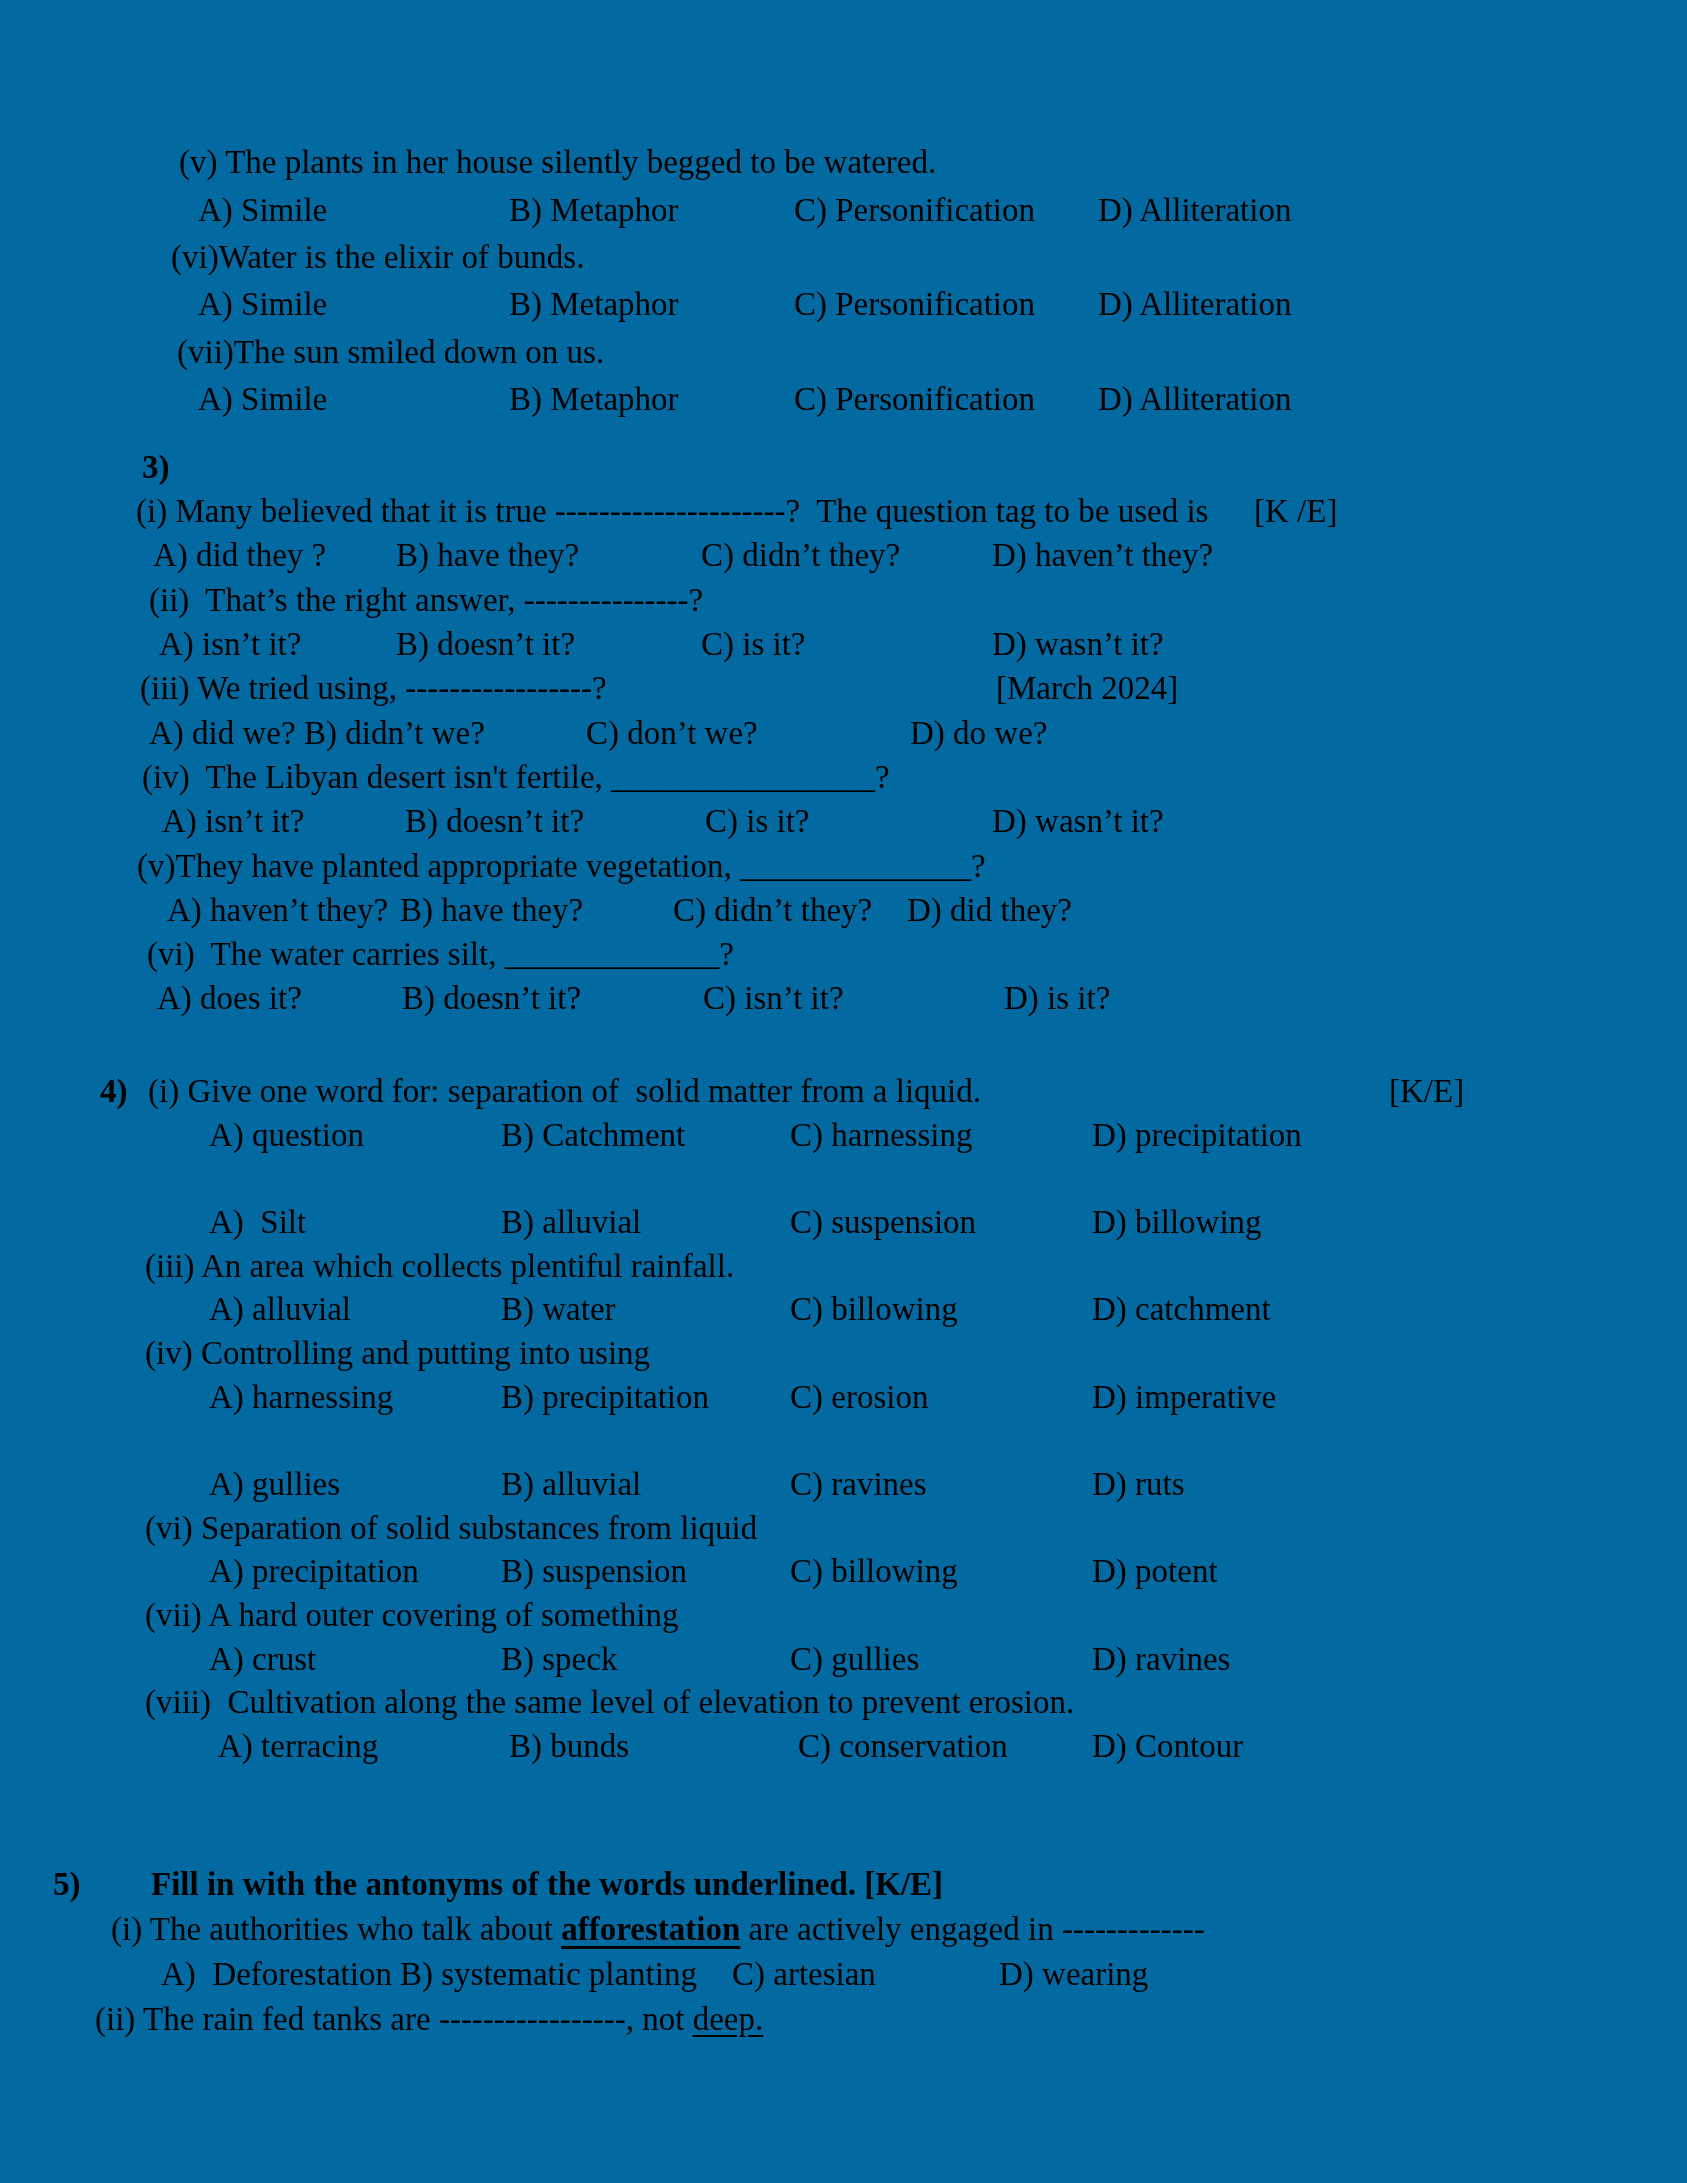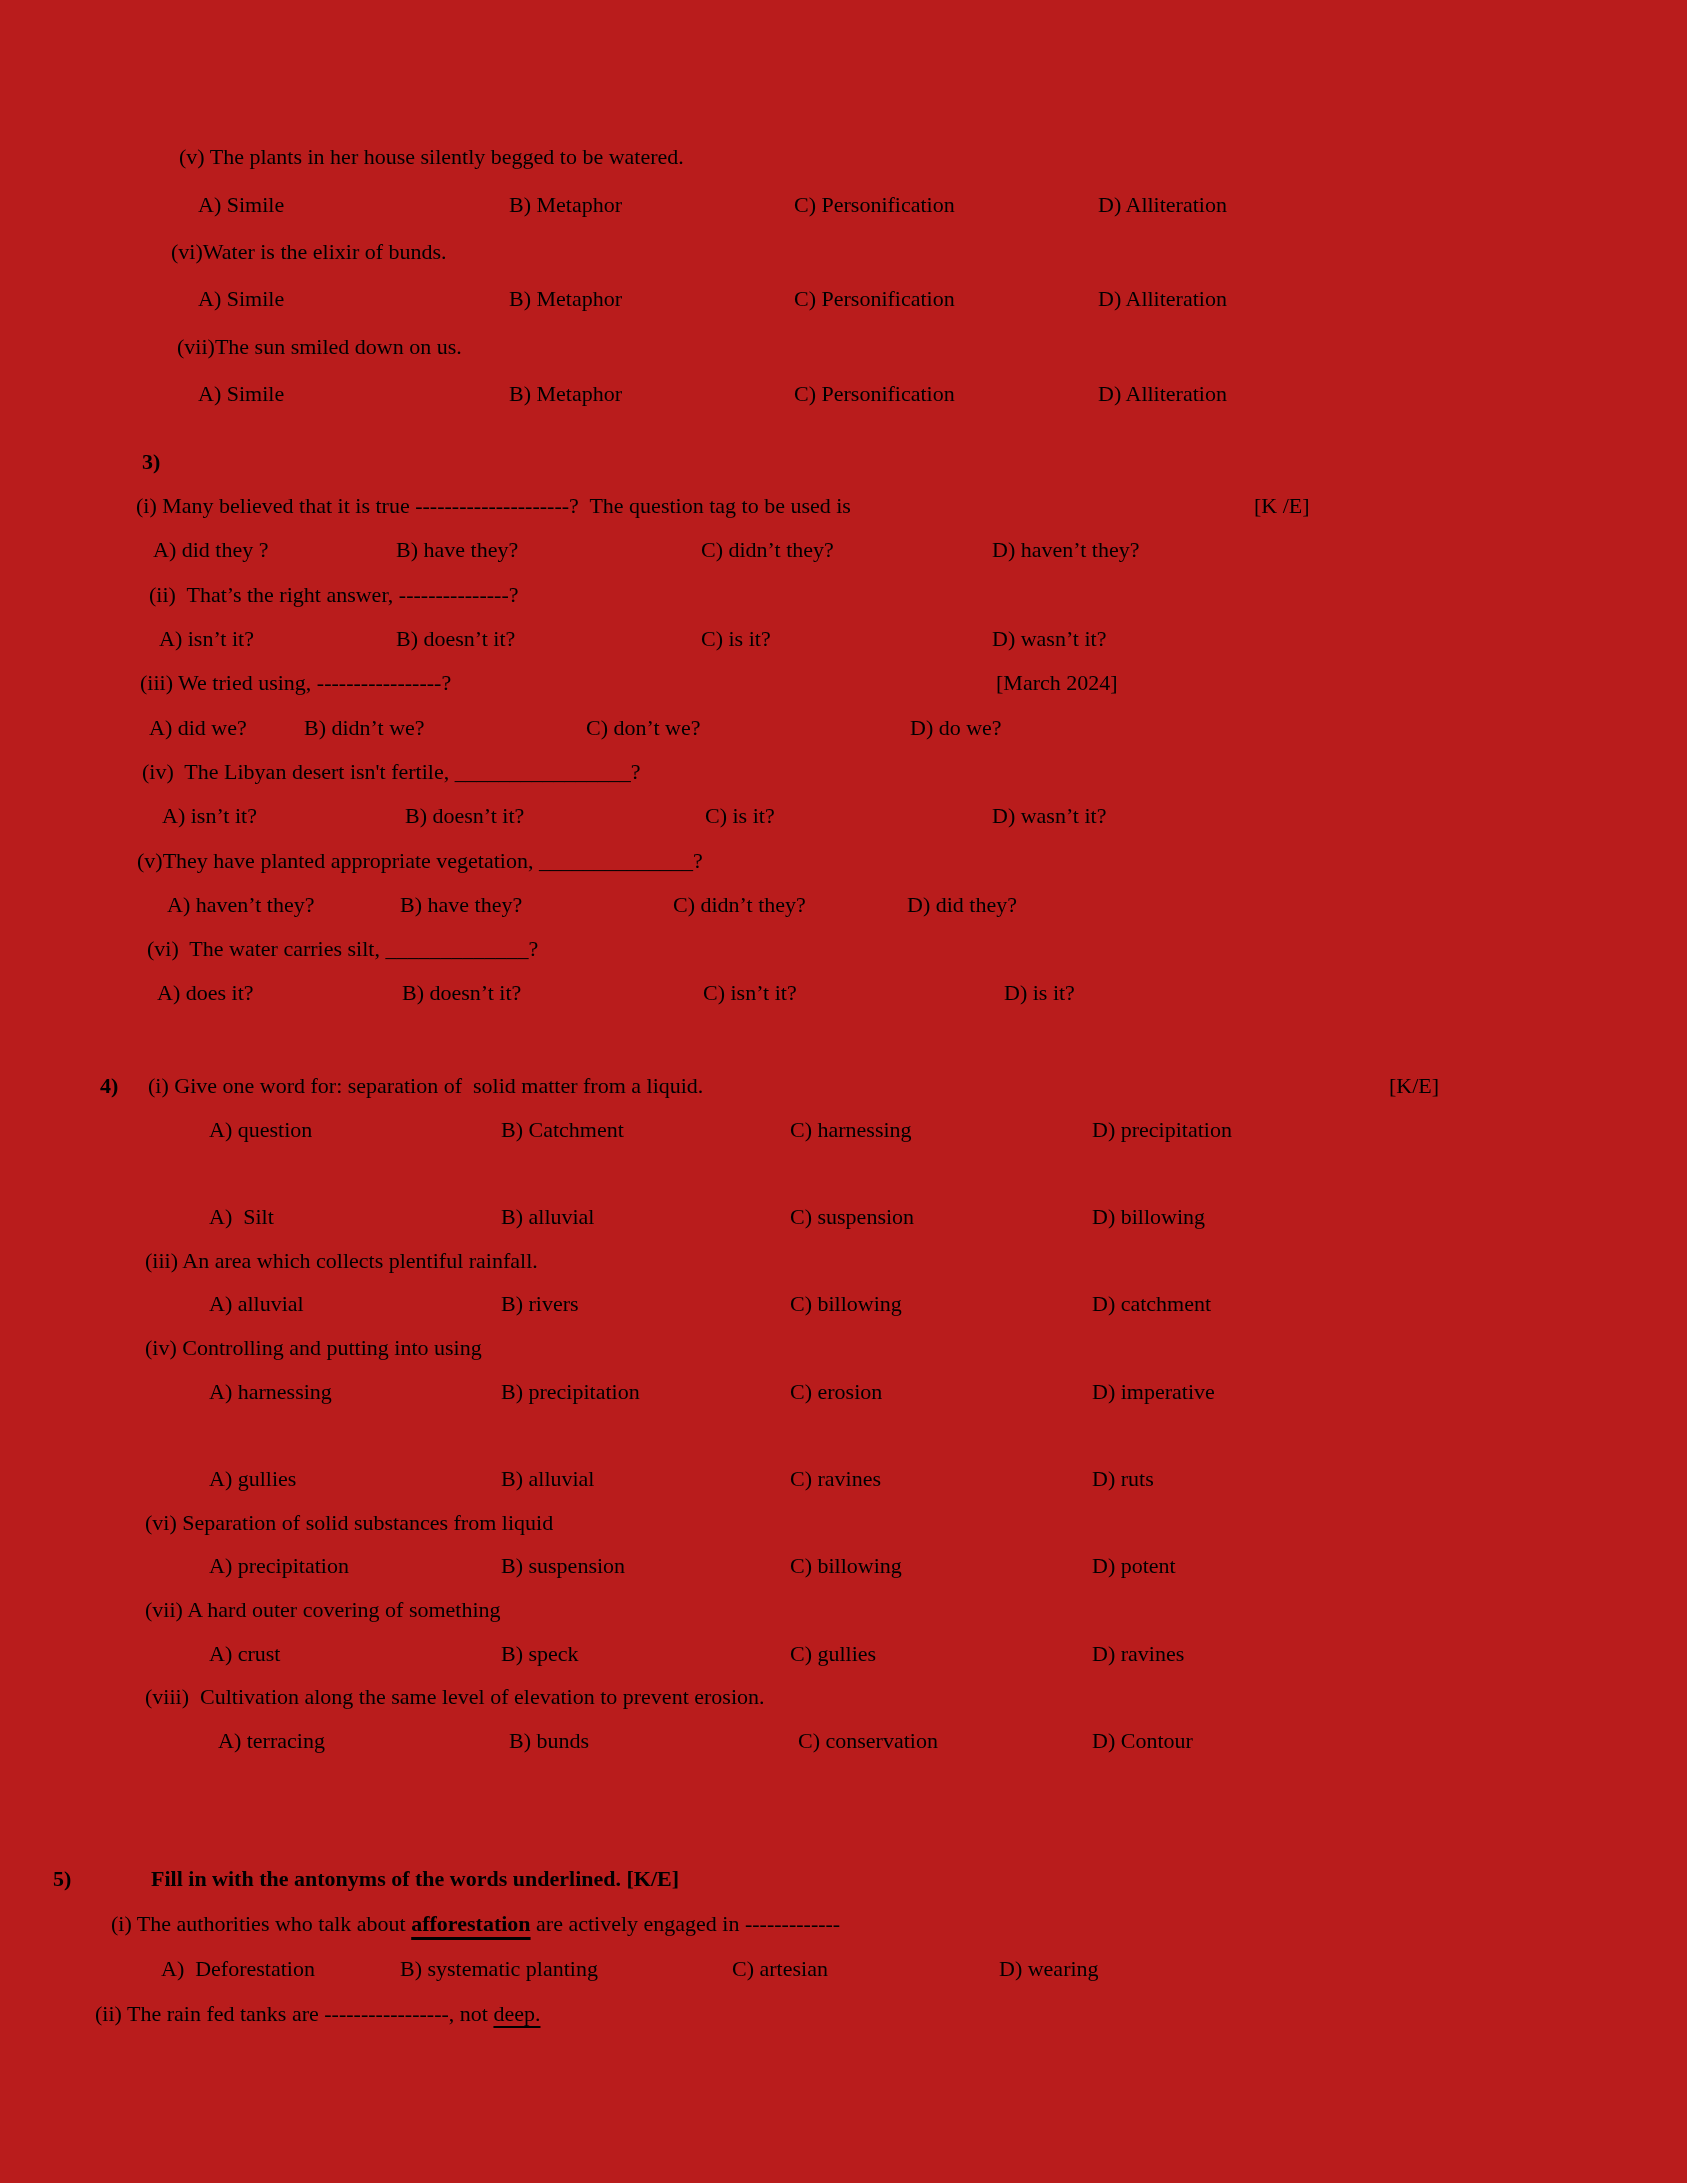--- a/index.html
+++ b/index.html
@@ -1,21 +1,21 @@
 <!DOCTYPE html>
 <html style="font-size:10.6px"><head>
 <meta charset="utf-8">
 <style>
   html,body{margin:0;padding:0;background:#e8e8e8;}
   .page{
     position:relative;
     width:1687px;height:2183px;
-    background:#b91c1c;
+    background:#0369a1;
     font-family:"Liberation Serif","DejaVu Serif",serif;
-    font-size:22px;
+    font-size:33px;
     color:#000;
     overflow:hidden;
   }
   .row{position:absolute;left:0;width:1687px;height:41px;}
   .t{position:absolute;top:0;white-space:pre;}
   .b{font-weight:bold;}
   .u{text-decoration:underline;text-decoration-thickness:2px;text-underline-offset:4.6px;}
   .ub{font-weight:bold;text-decoration:underline;text-decoration-thickness:3.3px;text-underline-offset:6px;}
 </style>
 </head>
@@ -126,21 +126,21 @@
     <span class="t" style="left:209px">A)  Silt</span>
     <span class="t" style="left:501px">B) alluvial</span>
     <span class="t" style="left:790px">C) suspension</span>
     <span class="t" style="left:1092px">D) billowing</span>
   </div>
   <div class="row" style="top:1248px">
     <span class="t" style="left:145px">(iii) An area which collects plentiful rainfall.</span>
   </div>
   <div class="row" style="top:1291px">
     <span class="t" style="left:209px">A) alluvial</span>
-    <span class="t" style="left:501px">B) rivers</span>
+    <span class="t" style="left:501px">B) water</span>
     <span class="t" style="left:790px">C) billowing</span>
     <span class="t" style="left:1092px">D) catchment</span>
   </div>
   <div class="row" style="top:1335px">
     <span class="t" style="left:145px">(iv) Controlling and putting into using</span>
   </div>
   <div class="row" style="top:1379px">
     <span class="t" style="left:209px">A) harnessing</span>
     <span class="t" style="left:501px">B) precipitation</span>
     <span class="t" style="left:790px">C) erosion</span>

